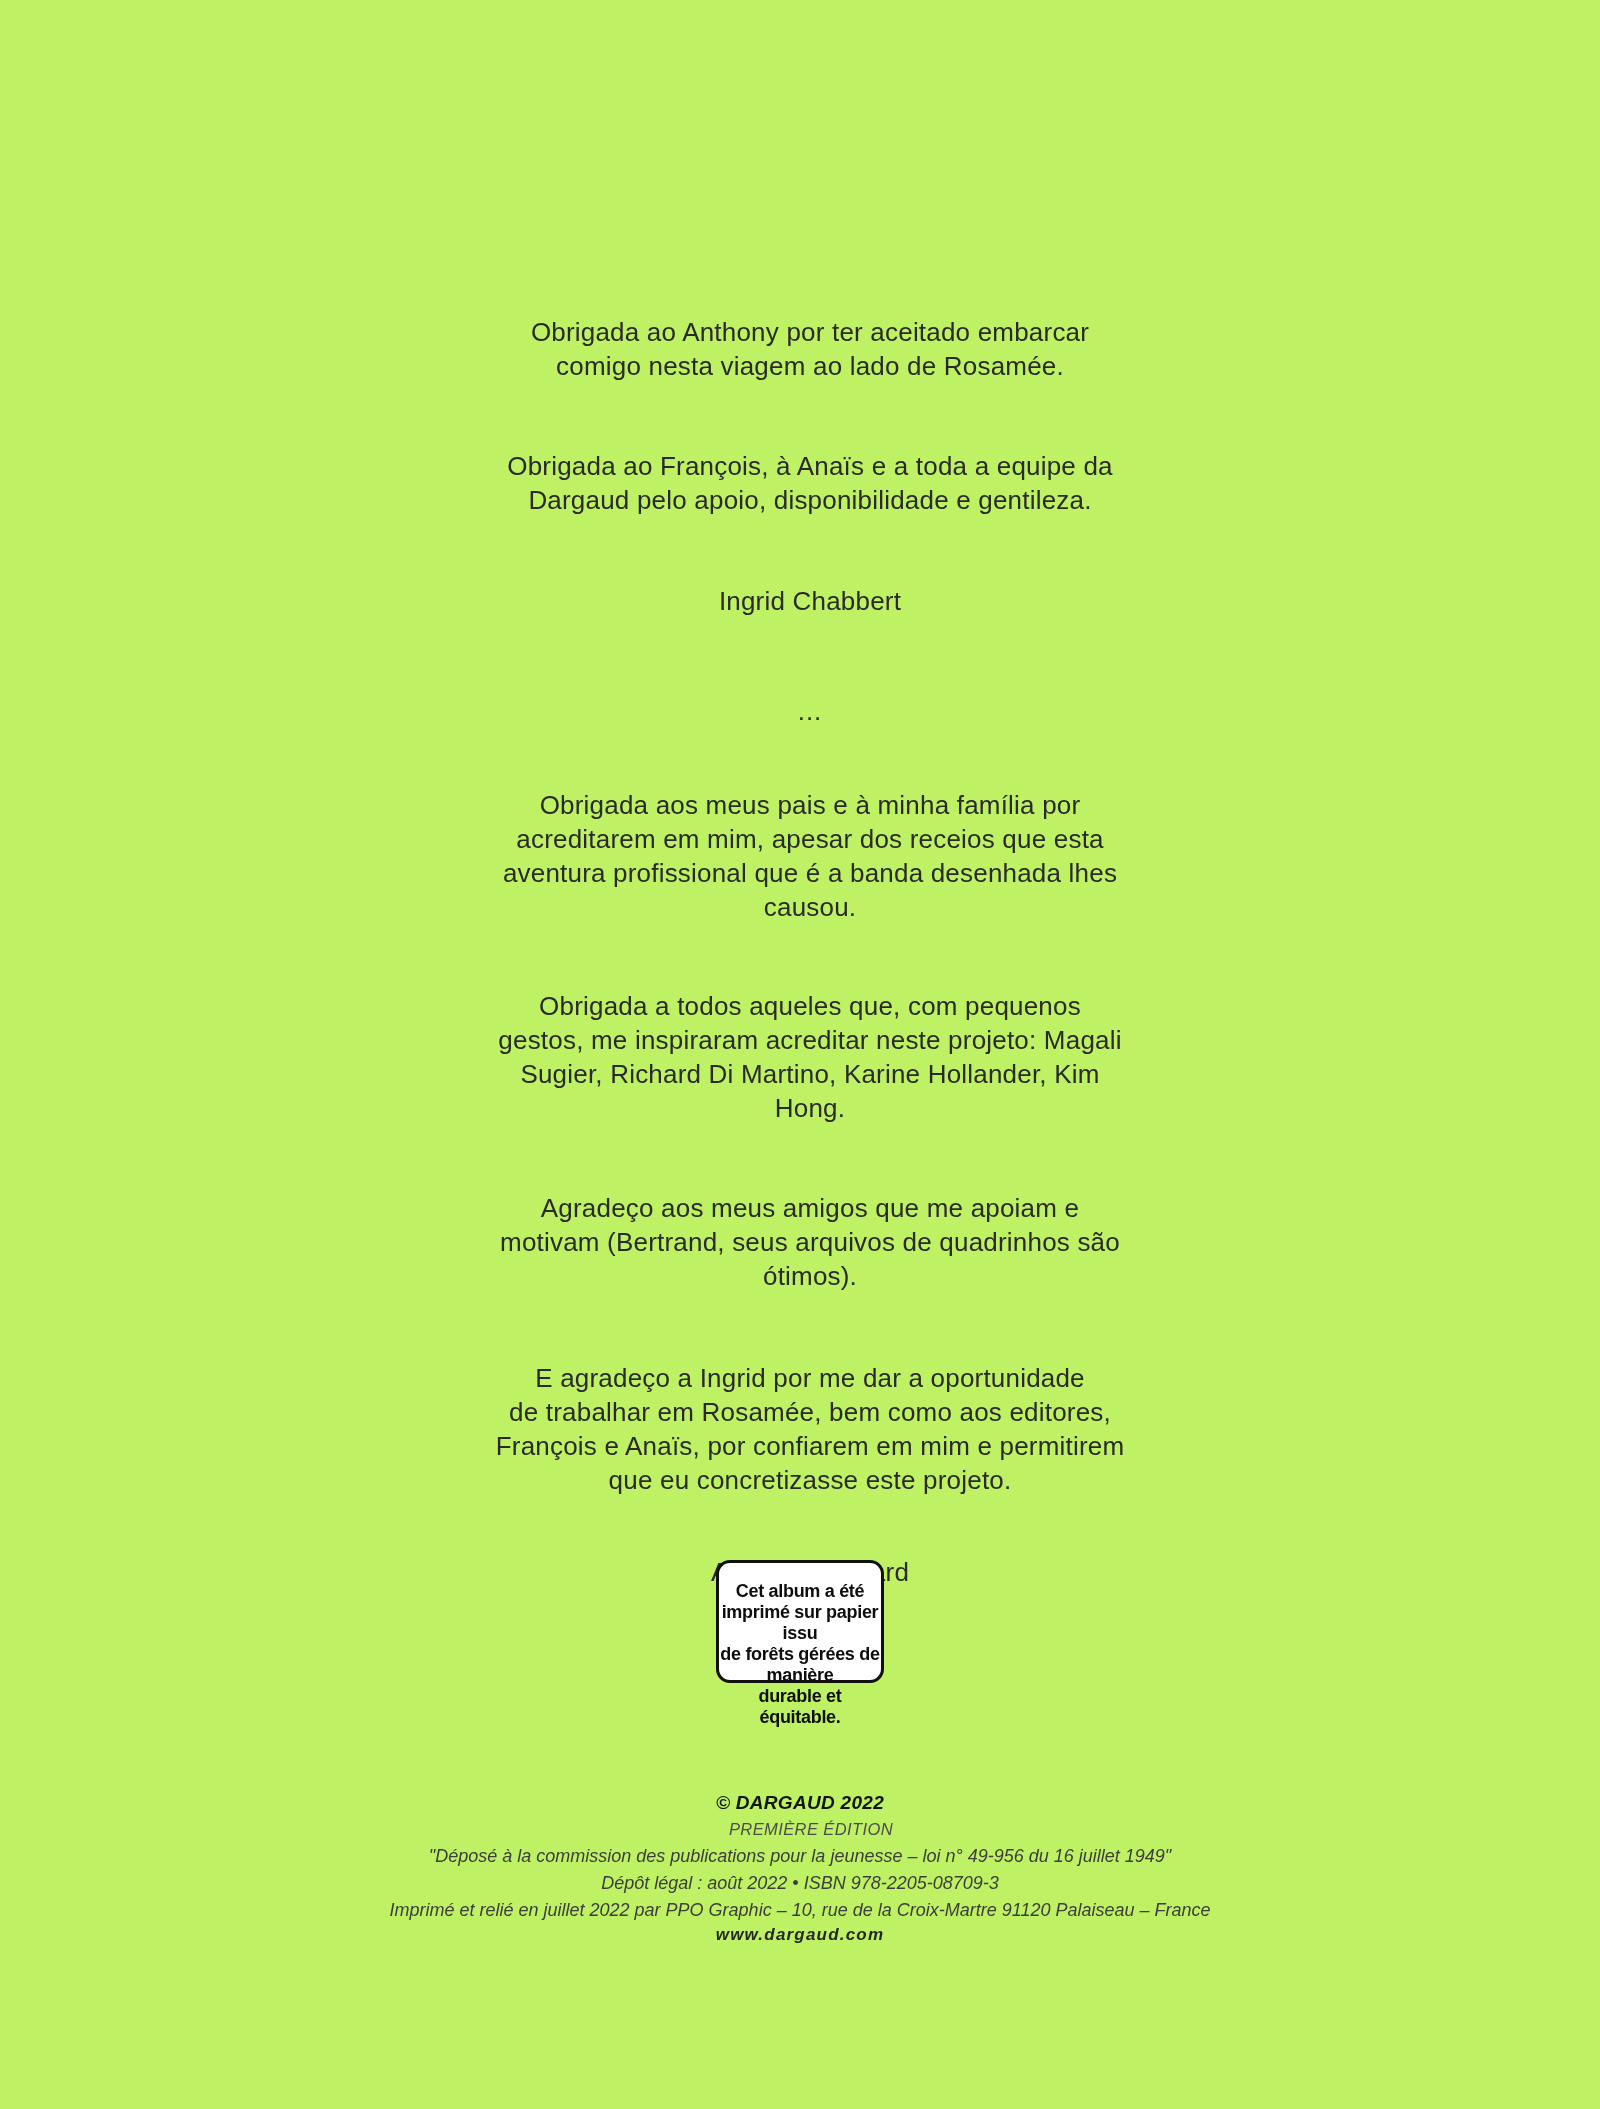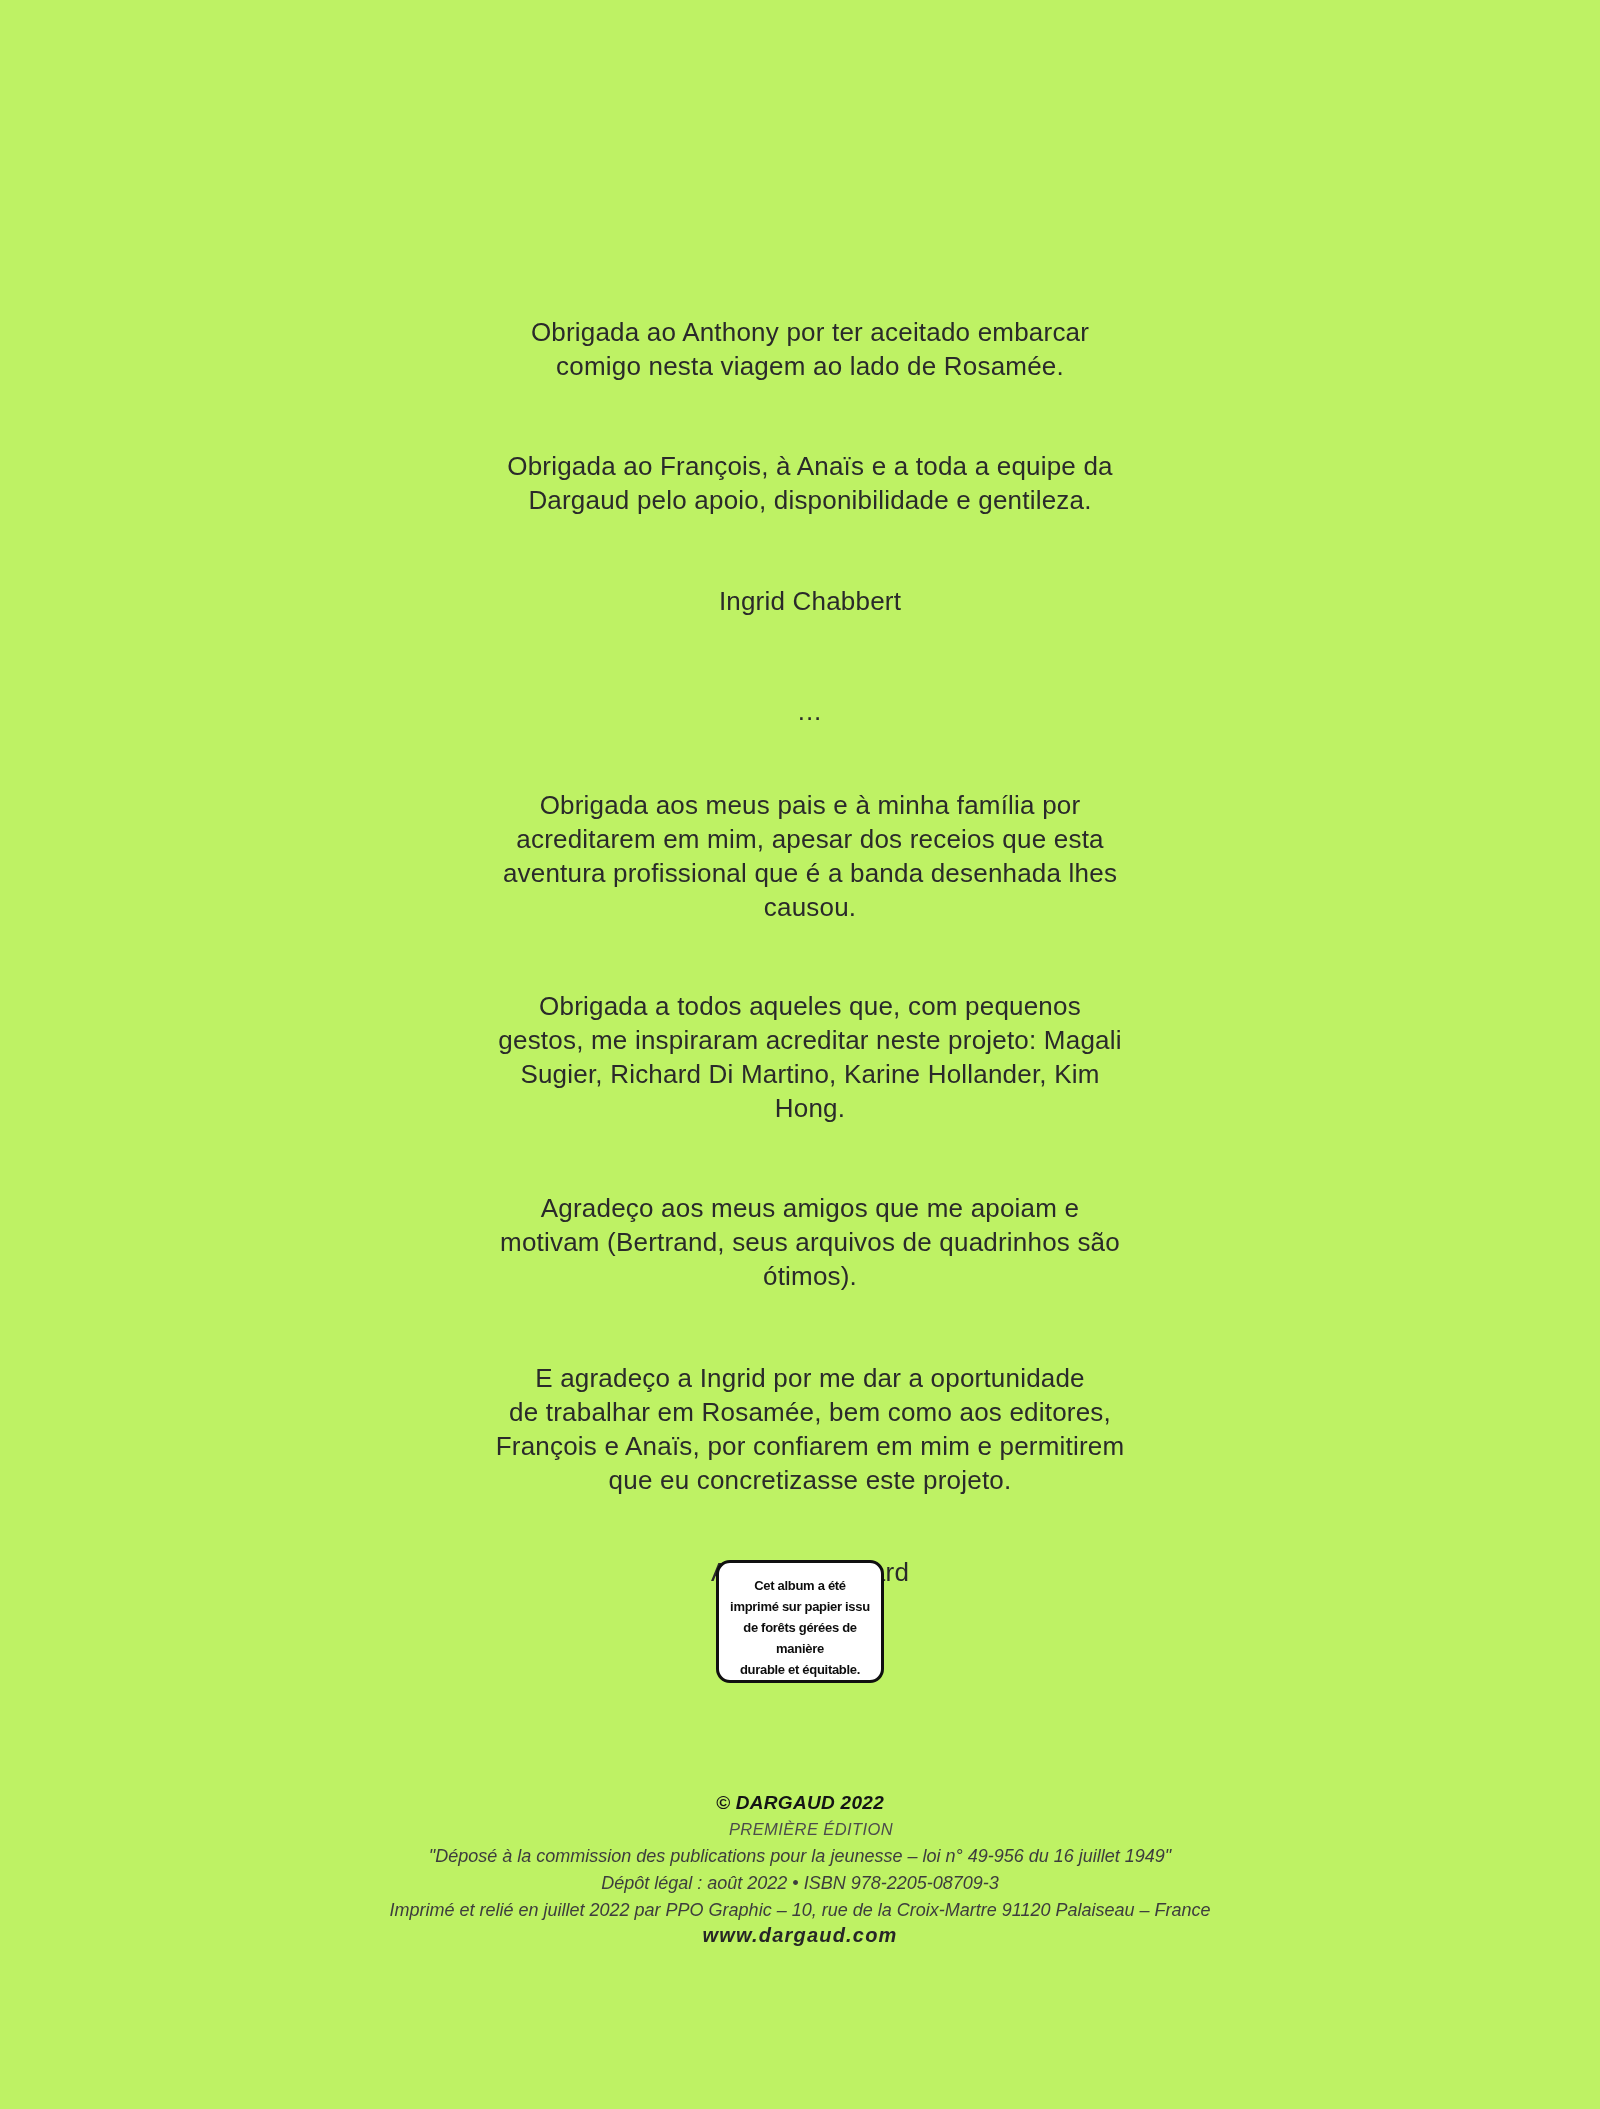--- a/index.html
+++ b/index.html
@@ -50,25 +50,25 @@
     left: 716px;
     top: 1560px;
     width: 168px;
     height: 123px;
     box-sizing: border-box;
     border: 3.5px solid #101010;
     border-radius: 14px;
     background: #ffffff;
   }
   .paper-text {
-    margin-top: 12px;
+    margin-top: 18px;
     width: 100%;
     text-align: center;
     font-weight: bold;
-    font-size: 13px;
+    font-size: 18px;
     line-height: 21px;
     letter-spacing: -0.3px;
     color: #0d0d0d;
     white-space: pre-line;
   }
 
   
   .colophon {
     position: absolute;
     top: 1789px;
@@ -90,21 +90,21 @@
     color: #4c4c4c;
     line-height: 27px;
     margin-left: 22px;
   }
   .c-line {
     font-size: 18px;
     color: #3d3d3d;
     line-height: 27px;
   }
   .c-website {
-    font-size: 20px;
+    font-size: 17px;
     font-weight: bold;
     letter-spacing: 1.2px;
     color: #262626;
     line-height: 22px;
   }
 </style>
 </head>
 <body>
 
 <div class="page">

